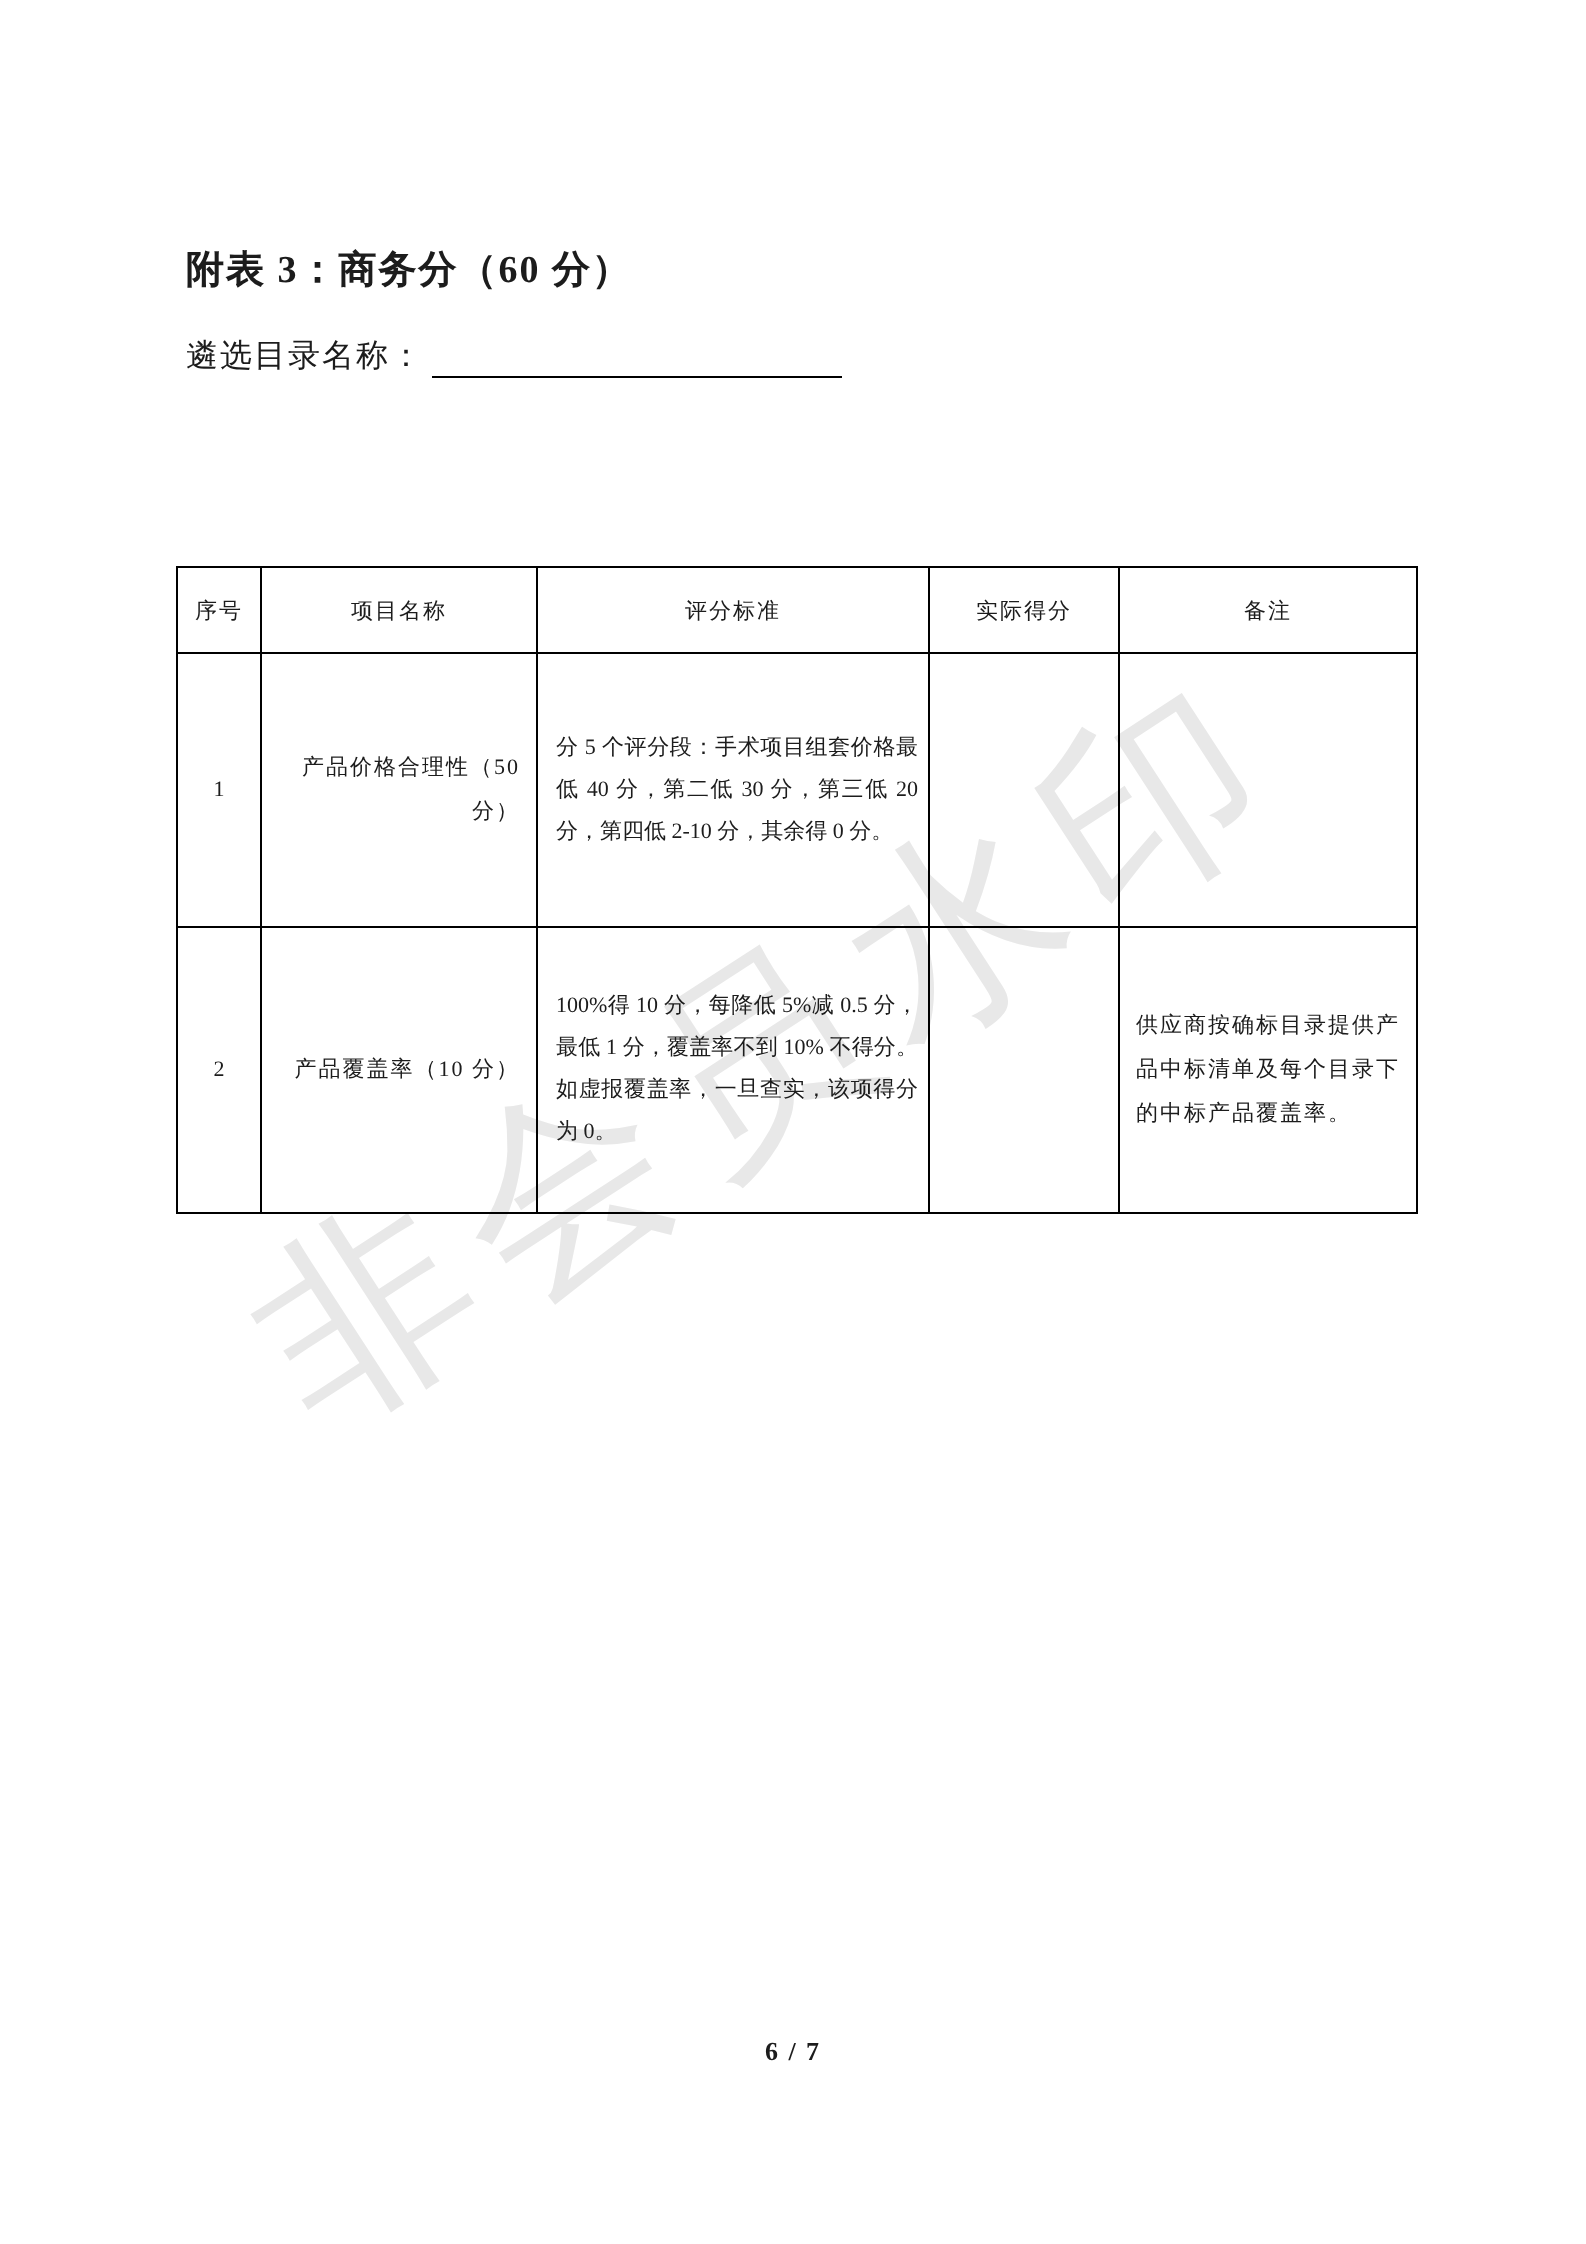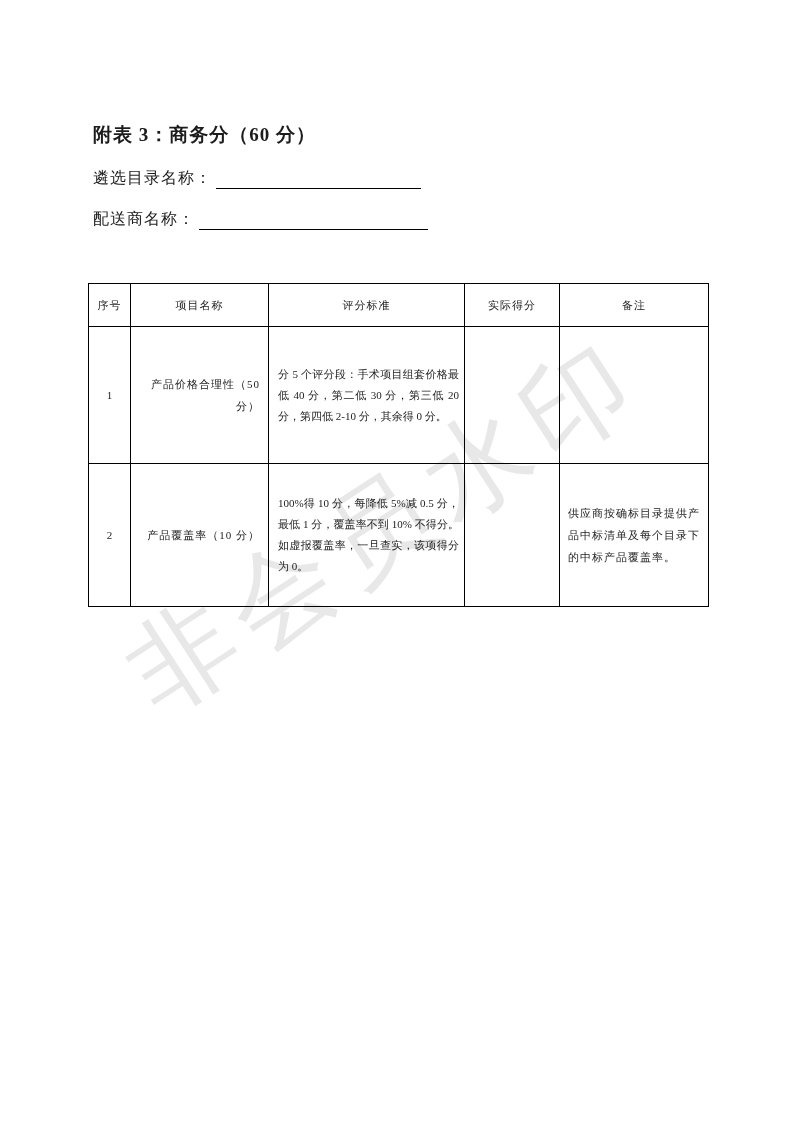--- a/index.html
+++ b/index.html
@@ -86,23 +86,20 @@
 
 <div class="watermark">非会员水印</div>
 
 <div class="content">
 
   <div class="doc-title">附表 3：商务分（60 分）</div>
 
   <div class="field f-catalog">
     <span class="lbl">遴选目录名称：</span><span class="uline"></span>
   </div>
-  <div class="field f-vendor">
-    <span class="lbl">配送商名称：</span><span class="uline"></span>
-  </div>
 
   <table class="score">
     <colgroup>
       <col style="width:42px">
         <col style="width:138px">
         <col style="width:196px">
         <col style="width:95px">
         <col style="width:149px">
     </colgroup>
     <tbody>
@@ -123,14 +120,15 @@
     <tr class="r2">
       <td class="c-index">2</td>
       <td class="c-item">产品覆盖率（10 分）</td>
       <td class="c-crit">100%得 10 分，每降低 5%减 0.5 分，最低 1 分，覆盖率不到 10% 不得分。如虚报覆盖率，一旦查实，该项得分为 0。</td>
       <td class="c-score"></td>
       <td class="c-remark">供应商按确标目录提供产品中标清单及每个目录下的中标产品覆盖率。</td>
     </tr>
   </tbody>
     </table>
 
+  <div class="page-footer">6 / 7</div>
 
 </div>
 
 </body></html>

